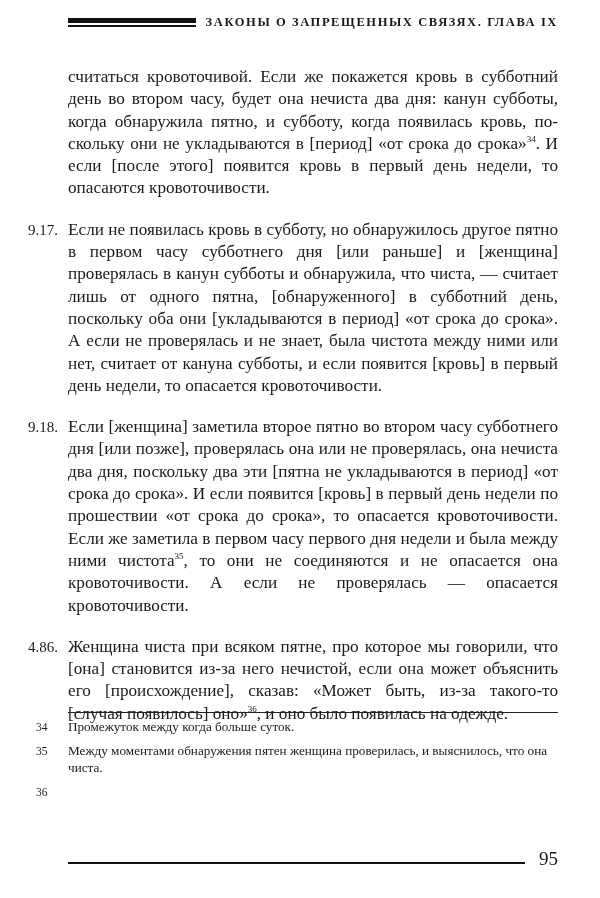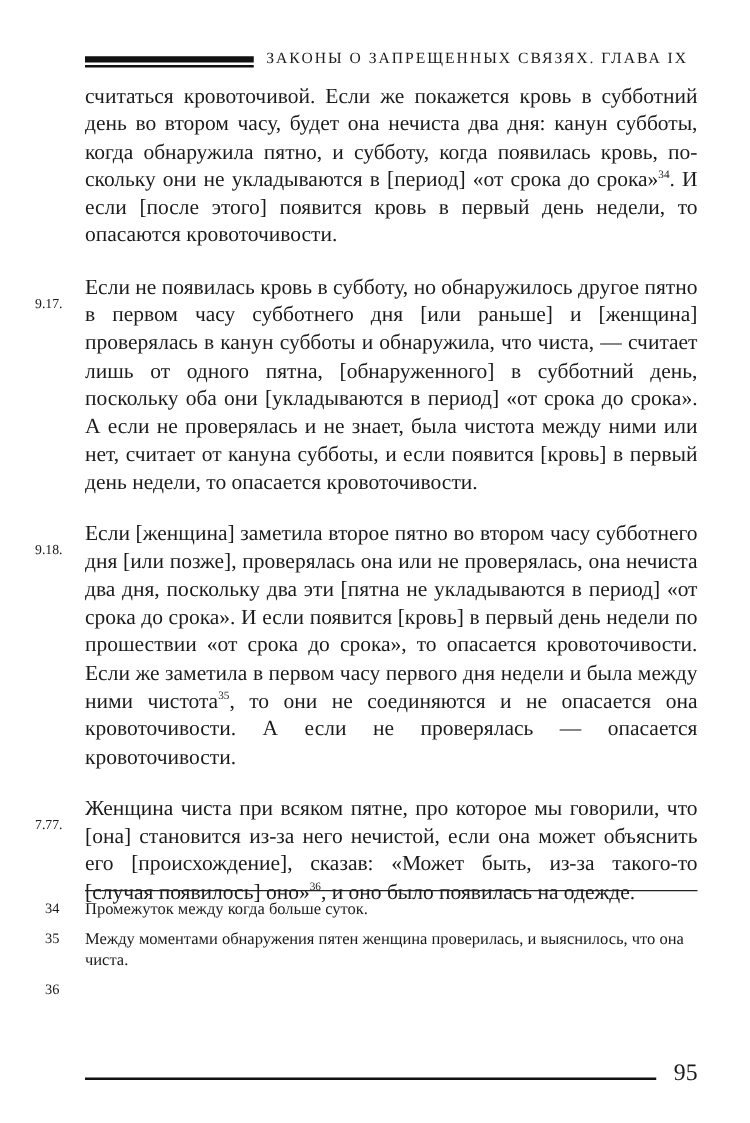--- a/index.html
+++ b/index.html
@@ -1,26 +1,26 @@
 <!DOCTYPE html>
 <html><head>
 <meta charset="utf-8">
 <style>
   html, body { margin: 0; padding: 0; background: #ffffff; }
   body { width: 600px; height: 898px; position: relative; overflow: hidden;
          font-family: "Liberation Serif", "DejaVu Serif", serif; color: #1a1a1a; }
-  .running-head { position: absolute; top: 38px; left: 68px; width: 490px; height: 16px; display: flex; align-items: flex-end; }
+  .running-head { position: absolute; top: 14px; left: 68px; width: 490px; height: 16px; display: flex; align-items: center; font-weight: bold; }
   .head-rule { width: 135px; height: 9px; position: relative; margin-right: 10px; }
   .head-rule .thick { position: absolute; left: 0; top: 0; width: 100%; height: 5px; background: #111; }
   .head-rule .thin { position: absolute; left: 0; top: 7px; width: 100%; height: 2px; background: #111; }
   .head-title { font-size: 12.5px; letter-spacing: 1.6px; white-space: nowrap; }
 
   .body-text { position: absolute; left: 68px; width: 490px; top: 66px; font-size: 17.2px; line-height: 22.3px; text-align: justify; }
   .para { position: relative; margin: 0 0 19px 0; hyphens: manual; }
-  .para .num { position: absolute; left: -40px; top: 0; font-size: 11px; margin-top: 13px; }
+  .para .num { position: absolute; left: -40px; top: 0; font-size: 15px; }
   sup { font-size: 9px; line-height: 0; vertical-align: 7px; }
 
   .fn-rule { position: absolute; left: 68px; top: 712px; width: 490px; height: 1px; background: #222; }
   .footnotes { position: absolute; left: 68px; width: 490px; top: 718px; font-size: 13.2px; line-height: 17.5px; }
   .fn { position: relative; margin-bottom: 6px; }
   .fn .fnum { position: absolute; left: -32px; top: 1px; font-size: 11.5px; }
 
   .footer-rule { position: absolute; left: 68px; top: 862px; width: 457px; height: 2px; background: #111; }
   .page-number { position: absolute; right: 42px; top: 848px; font-size: 19px; text-align: center; }
 </style>
@@ -35,21 +35,21 @@
   <span class="head-title">ЗАКОНЫ О ЗАПРЕЩЕННЫХ СВЯЗЯХ. ГЛАВА IX</span>
 </div>
 
 <div class="body-text">
   <p class="para"><span>считаться кровоточивой. Если же покажется кровь в субботний день во втором часу, будет она нечиста два дня: канун субботы, когда обнаружила пятно, и субботу, когда появилась кровь, по­скольку они не укладываются в [период] «от срока до срока»</span><sup>34</sup><span>. И если [после этого] появится кровь в первый день недели, то опасаются кровоточивости.</span></p>
 
   <p class="para"><span class="num">9.17.</span><span>Если не появилась кровь в субботу, но обнаружилось другое пят­но в первом часу субботнего дня [или раньше] и [женщина] проверялась в канун субботы и обнаружила, что чиста, — счи­тает лишь от одного пятна, [обнаруженного] в субботний день, поскольку оба они [укладываются в период] «от срока до сро­ка». А если не проверялась и не знает, была чистота между ними или нет, считает от кануна субботы, и если появится [кровь] в первый день недели, то опасается кровоточивости.</span></p>
 
   <p class="para"><span class="num">9.18.</span><span>Если [женщина] заметила второе пятно во втором часу субботне­го дня [или позже], проверялась она или не проверялась, она нечиста два дня, поскольку два эти [пятна не укладываются в период] «от срока до срока». И если появится [кровь] в первый день недели по прошествии «от срока до срока», то опасается кровоточивости. Если же заметила в первом часу первого дня недели и была между ними чистота</span><sup>35</sup><span>, то они не соединяются и не опасается она кровоточивости. А если не проверялась — опасается кровоточивости.</span></p>
 
-  <p class="para"><span class="num">7.77.</span><span>Женщина чиста при всяком пятне, про которое мы говорили, что [она] становится из-за него нечистой, если она может объяс­нить его [происхождение], сказав: «Может быть, из-за такого-то [случая появилось] оно»</span><sup>36</sup><span>, и оно было появилась на одежде.</span></p>
+  <p class="para"><span class="num">4.86.</span><span>Женщина чиста при всяком пятне, про которое мы говорили, что [она] становится из-за него нечистой, если она может объяс­нить его [происхождение], сказав: «Может быть, из-за такого-то [случая появилось] оно»</span><sup>36</sup><span>, и оно было появилась на одежде.</span></p>
 </div>
 
 <div class="fn-rule"></div>
 
 <div class="footnotes">
   <div class="fn">
     <span class="fnum">34</span>
     <span>Промежуток между когда больше суток.</span>
   </div>
   <div class="fn">

